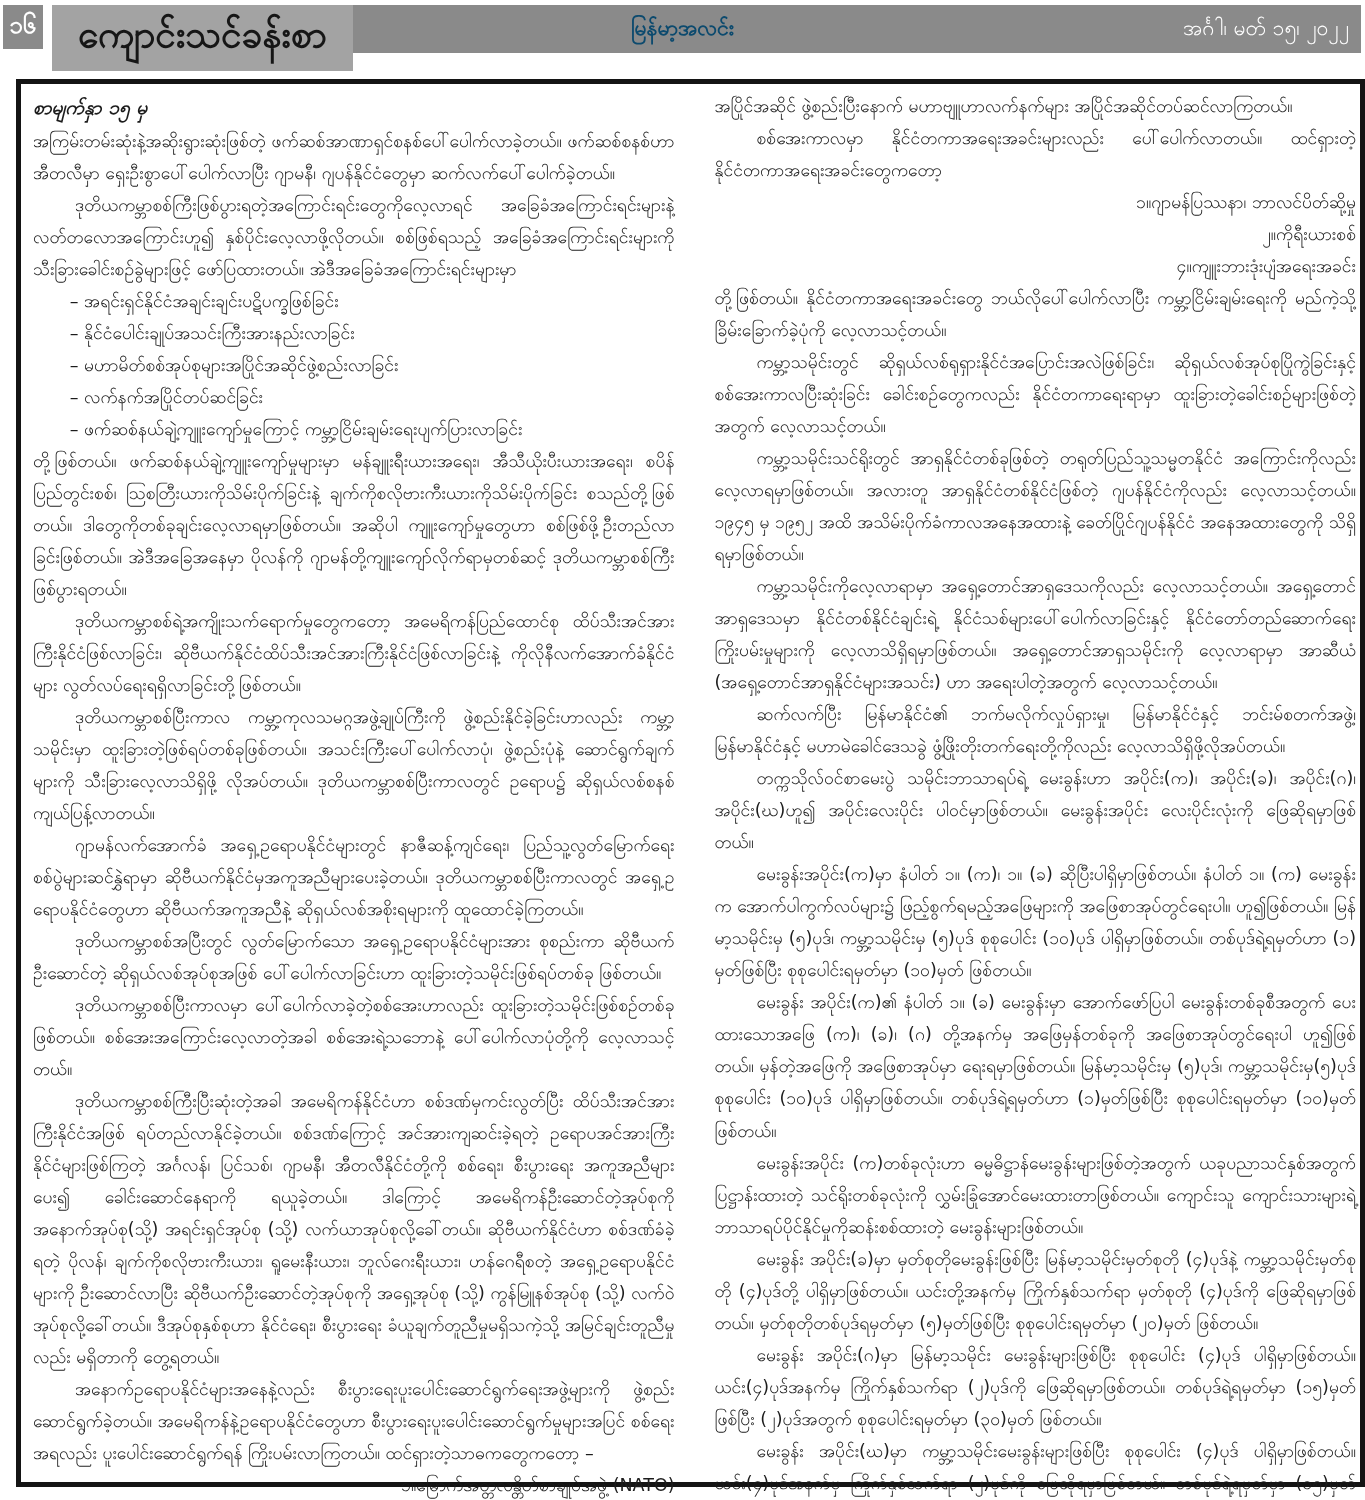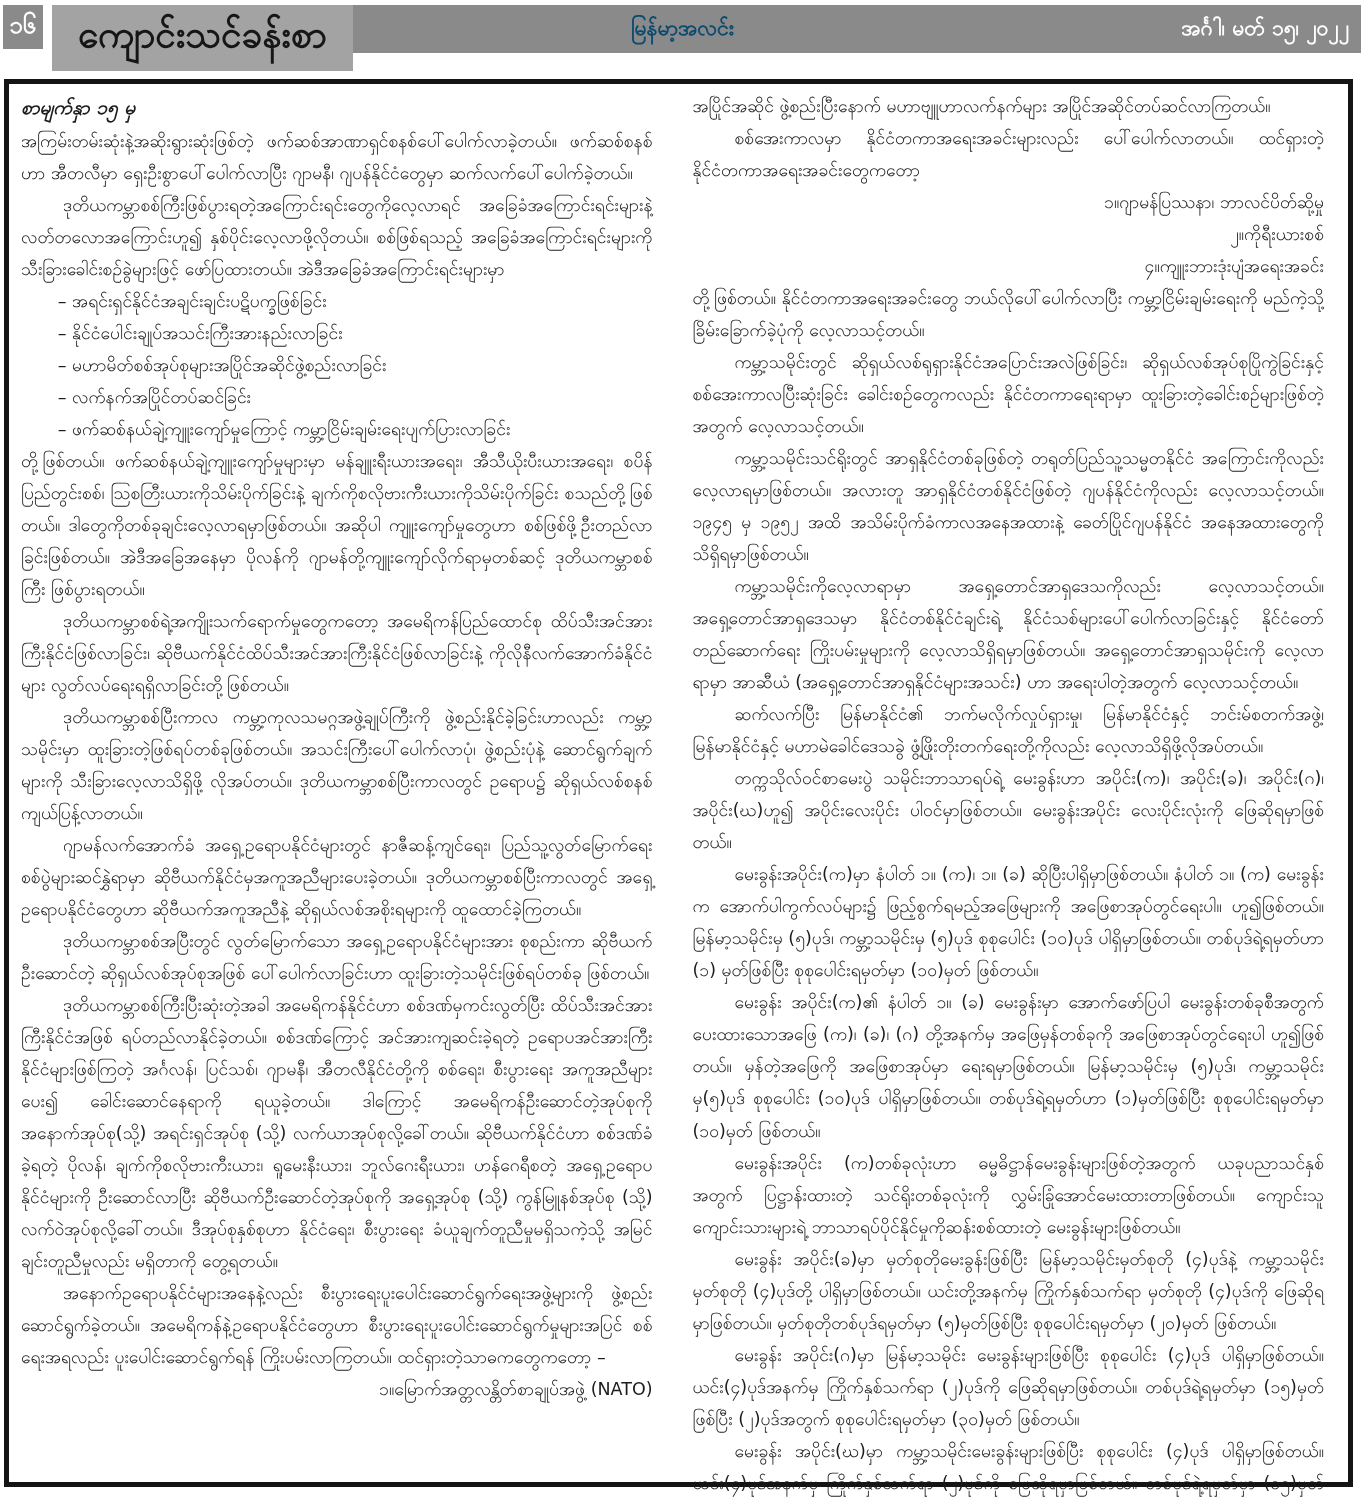--- a/index.html
+++ b/index.html
@@ -24,35 +24,35 @@
     background:#8a8a8a;
   }
   .paper-name{
     position:absolute;left:0;top:5px;width:1365px;height:48px;
     display:flex;align-items:center;justify-content:center;
     color:#0c4a6e;font-size:21px;font-weight:bold;
   }
   .issue-date{
     position:absolute;top:5px;right:16px;height:48px;
     display:flex;align-items:center;
-    color:#ffffff;font-size:21px;font-weight:bold;margin-left:32px;
+    color:#ffffff;font-size:21px;font-weight:normal;margin-left:32px;
   }
   .section-box{
     position:absolute;left:52px;top:5px;
     background:#a3a3a3;color:#161616;
     padding:8px 26px 14px 26px;
     font-size:37px;font-weight:bold;line-height:1.2;
   }
   
   .body-box{
-    position:absolute;left:4px;top:79px;width:1349px;height:1408px;
+    position:absolute;left:16px;top:79px;width:1349px;height:1408px;
     border:5px solid #141414;
     box-sizing:border-box;
     background:#ffffff;
-    padding:6px 24px 8px 12px;
+    padding:6px 4px 8px 12px;
     display:flex;gap:40px;
   }
   .col{flex:1 1 0;min-width:0;font-size:17.5px;line-height:1.83;text-align:justify;}
   .blk{margin:0;}
   .from-page{font-weight:bold;font-style:italic;font-size:19px;text-align:left;}
   .p-indent{text-indent:2.4em;}
   .p-flush{text-indent:0;}
   .dash-item{padding-left:2.1em;text-align:left;}
   .num-item{padding-left:2.3em;text-align:right;}
   .num-item .num{display:inline-block;min-width:2.4em;}
@@ -76,20 +76,21 @@
       <div class="blk dash-item"><span>– အရင်းရှင်နိုင်ငံအချင်းချင်းပဋိပက္ခဖြစ်ခြင်း</span></div>
       <div class="blk dash-item"><span>– နိုင်ငံပေါင်းချုပ်အသင်းကြီးအားနည်းလာခြင်း</span></div>
       <div class="blk dash-item"><span>– မဟာမိတ်စစ်အုပ်စုများအပြိုင်အဆိုင်ဖွဲ့စည်းလာခြင်း</span></div>
       <div class="blk dash-item"><span>– လက်နက်အပြိုင်တပ်ဆင်ခြင်း</span></div>
       <div class="blk dash-item"><span>– ဖက်ဆစ်နယ်ချဲ့ကျူးကျော်မှုကြောင့် ကမ္ဘာ့ငြိမ်းချမ်းရေးပျက်ပြားလာခြင်း</span></div>
       <div class="blk p-flush"><span>တို့ဖြစ်တယ်။ ဖက်ဆစ်နယ်ချဲ့ကျူးကျော်မှုများမှာ မန်ချူးရီးယားအရေး၊ အီသီယိုးပီးယားအရေး၊ စပိန်ပြည်တွင်းစစ်၊ သြစတြီးယားကိုသိမ်းပိုက်ခြင်းနဲ့ ချက်ကိုစလိုဗားကီးယားကိုသိမ်းပိုက်ခြင်း စသည်တို့ဖြစ်တယ်။ ဒါတွေကိုတစ်ခုချင်းလေ့လာရမှာဖြစ်တယ်။ အဆိုပါ ကျူးကျော်မှုတွေဟာ စစ်ဖြစ်ဖို့ဦးတည်လာခြင်းဖြစ်တယ်။ အဲဒီအခြေအနေမှာ ပိုလန်ကို ဂျာမန်တို့ကျူးကျော်လိုက်ရာမှတစ်ဆင့် ဒုတိယကမ္ဘာစစ်ကြီး ဖြစ်ပွားရတယ်။</span></div>
       <div class="blk p-indent"><span>ဒုတိယကမ္ဘာစစ်ရဲ့အကျိုးသက်ရောက်မှုတွေကတော့ အမေရိကန်ပြည်ထောင်စု ထိပ်သီးအင်အားကြီးနိုင်ငံဖြစ်လာခြင်း၊ ဆိုဗီယက်နိုင်ငံထိပ်သီးအင်အားကြီးနိုင်ငံဖြစ်လာခြင်းနဲ့ ကိုလိုနီလက်အောက်ခံနိုင်ငံများ လွတ်လပ်ရေးရရှိလာခြင်းတို့ဖြစ်တယ်။</span></div>
       <div class="blk p-indent"><span>ဒုတိယကမ္ဘာစစ်ပြီးကာလ ကမ္ဘာ့ကုလသမဂ္ဂအဖွဲ့ချုပ်ကြီးကို ဖွဲ့စည်းနိုင်ခဲ့ခြင်းဟာလည်း ကမ္ဘာ့သမိုင်းမှာ ထူးခြားတဲ့ဖြစ်ရပ်တစ်ခုဖြစ်တယ်။ အသင်းကြီးပေါ်ပေါက်လာပုံ၊ ဖွဲ့စည်းပုံနဲ့ ဆောင်ရွက်ချက်များကို သီးခြားလေ့လာသိရှိဖို့ လိုအပ်တယ်။ ဒုတိယကမ္ဘာစစ်ပြီးကာလတွင် ဥရောပ၌ ဆိုရှယ်လစ်စနစ်ကျယ်ပြန့်လာတယ်။</span></div>
       <div class="blk p-indent"><span>ဂျာမန်လက်အောက်ခံ အရှေ့ဥရောပနိုင်ငံများတွင် နာဇီဆန့်ကျင်ရေး၊ ပြည်သူ့လွတ်မြောက်ရေး စစ်ပွဲများဆင်နွှဲရာမှာ ဆိုဗီယက်နိုင်ငံမှအကူအညီများပေးခဲ့တယ်။ ဒုတိယကမ္ဘာစစ်ပြီးကာလတွင် အရှေ့ဥရောပနိုင်ငံတွေဟာ ဆိုဗီယက်အကူအညီနဲ့ ဆိုရှယ်လစ်အစိုးရများကို ထူထောင်ခဲ့ကြတယ်။</span></div>
       <div class="blk p-indent"><span>ဒုတိယကမ္ဘာစစ်အပြီးတွင် လွတ်မြောက်သော အရှေ့ဥရောပနိုင်ငံများအား စုစည်းကာ ဆိုဗီယက်ဦးဆောင်တဲ့ ဆိုရှယ်လစ်အုပ်စုအဖြစ် ပေါ်ပေါက်လာခြင်းဟာ ထူးခြားတဲ့သမိုင်းဖြစ်ရပ်တစ်ခု ဖြစ်တယ်။</span></div>
+      <div class="blk p-indent"><span>ဒုတိယကမ္ဘာစစ်ပြီးကာလမှာ ပေါ်ပေါက်လာခဲ့တဲ့စစ်အေးဟာလည်း ထူးခြားတဲ့သမိုင်းဖြစ်စဉ်တစ်ခုဖြစ်တယ်။ စစ်အေးအကြောင်းလေ့လာတဲ့အခါ စစ်အေးရဲ့သဘောနဲ့ ပေါ်ပေါက်လာပုံတို့ကို လေ့လာသင့်တယ်။</span></div>
       <div class="blk p-indent"><span>ဒုတိယကမ္ဘာစစ်ကြီးပြီးဆုံးတဲ့အခါ အမေရိကန်နိုင်ငံဟာ စစ်ဒဏ်မှကင်းလွတ်ပြီး ထိပ်သီးအင်အားကြီးနိုင်ငံအဖြစ် ရပ်တည်လာနိုင်ခဲ့တယ်။ စစ်ဒဏ်ကြောင့် အင်အားကျဆင်းခဲ့ရတဲ့ ဥရောပအင်အားကြီးနိုင်ငံများဖြစ်ကြတဲ့ အင်္ဂလန်၊ ပြင်သစ်၊ ဂျာမနီ၊ အီတလီနိုင်ငံတို့ကို စစ်ရေး၊ စီးပွားရေး အကူအညီများပေး၍ ခေါင်းဆောင်နေရာကို ရယူခဲ့တယ်။ ဒါကြောင့် အမေရိကန်ဦးဆောင်တဲ့အုပ်စုကို အနောက်အုပ်စု(သို့) အရင်းရှင်အုပ်စု (သို့) လက်ယာအုပ်စုလို့ခေါ်တယ်။ ဆိုဗီယက်နိုင်ငံဟာ စစ်ဒဏ်ခံခဲ့ရတဲ့ ပိုလန်၊ ချက်ကိုစလိုဗားကီးယား၊ ရူမေးနီးယား၊ ဘူလ်ဂေးရီးယား၊ ဟန်ဂေရီစတဲ့ အရှေ့ဥရောပနိုင်ငံများကို ဦးဆောင်လာပြီး ဆိုဗီယက်ဦးဆောင်တဲ့အုပ်စုကို အရှေ့အုပ်စု (သို့) ကွန်မြူနစ်အုပ်စု (သို့) လက်ဝဲအုပ်စုလို့ခေါ်တယ်။ ဒီအုပ်စုနှစ်စုဟာ နိုင်ငံရေး၊ စီးပွားရေး ခံယူချက်တူညီမှုမရှိသကဲ့သို့ အမြင်ချင်းတူညီမှုလည်း မရှိတာကို တွေ့ရတယ်။</span></div>
       <div class="blk p-indent"><span>အနောက်ဥရောပနိုင်ငံများအနေနဲ့လည်း စီးပွားရေးပူးပေါင်းဆောင်ရွက်ရေးအဖွဲ့များကို ဖွဲ့စည်းဆောင်ရွက်ခဲ့တယ်။ အမေရိကန်နဲ့ဥရောပနိုင်ငံတွေဟာ စီးပွားရေးပူးပေါင်းဆောင်ရွက်မှုများအပြင် စစ်ရေးအရလည်း ပူးပေါင်းဆောင်ရွက်ရန် ကြိုးပမ်းလာကြတယ်။ ထင်ရှားတဲ့သာဓကတွေကတော့ –</span></div>
       <div class="blk num-item"><span class="num">၁။</span><span>မြောက်အတ္တလန္တိတ်စာချုပ်အဖွဲ့ (NATO)</span></div>
     </div>
   <div class="col">
       <div class="blk p-flush"><span>အပြိုင်အဆိုင် ဖွဲ့စည်းပြီးနောက် မဟာဗျူဟာလက်နက်များ အပြိုင်အဆိုင်တပ်ဆင်လာကြတယ်။</span></div>
       <div class="blk p-indent"><span>စစ်အေးကာလမှာ နိုင်ငံတကာအရေးအခင်းများလည်း ပေါ်ပေါက်လာတယ်။ ထင်ရှားတဲ့ နိုင်ငံတကာအရေးအခင်းတွေကတော့</span></div>
       <div class="blk num-item"><span class="num">၁။</span><span>ဂျာမန်ပြဿနာ၊ ဘာလင်ပိတ်ဆို့မှု</span></div>
       <div class="blk num-item"><span class="num">၂။</span><span>ကိုရီးယားစစ်</span></div>
       <div class="blk num-item"><span class="num">၄။</span><span>ကျူးဘားဒုံးပျံအရေးအခင်း</span></div>

